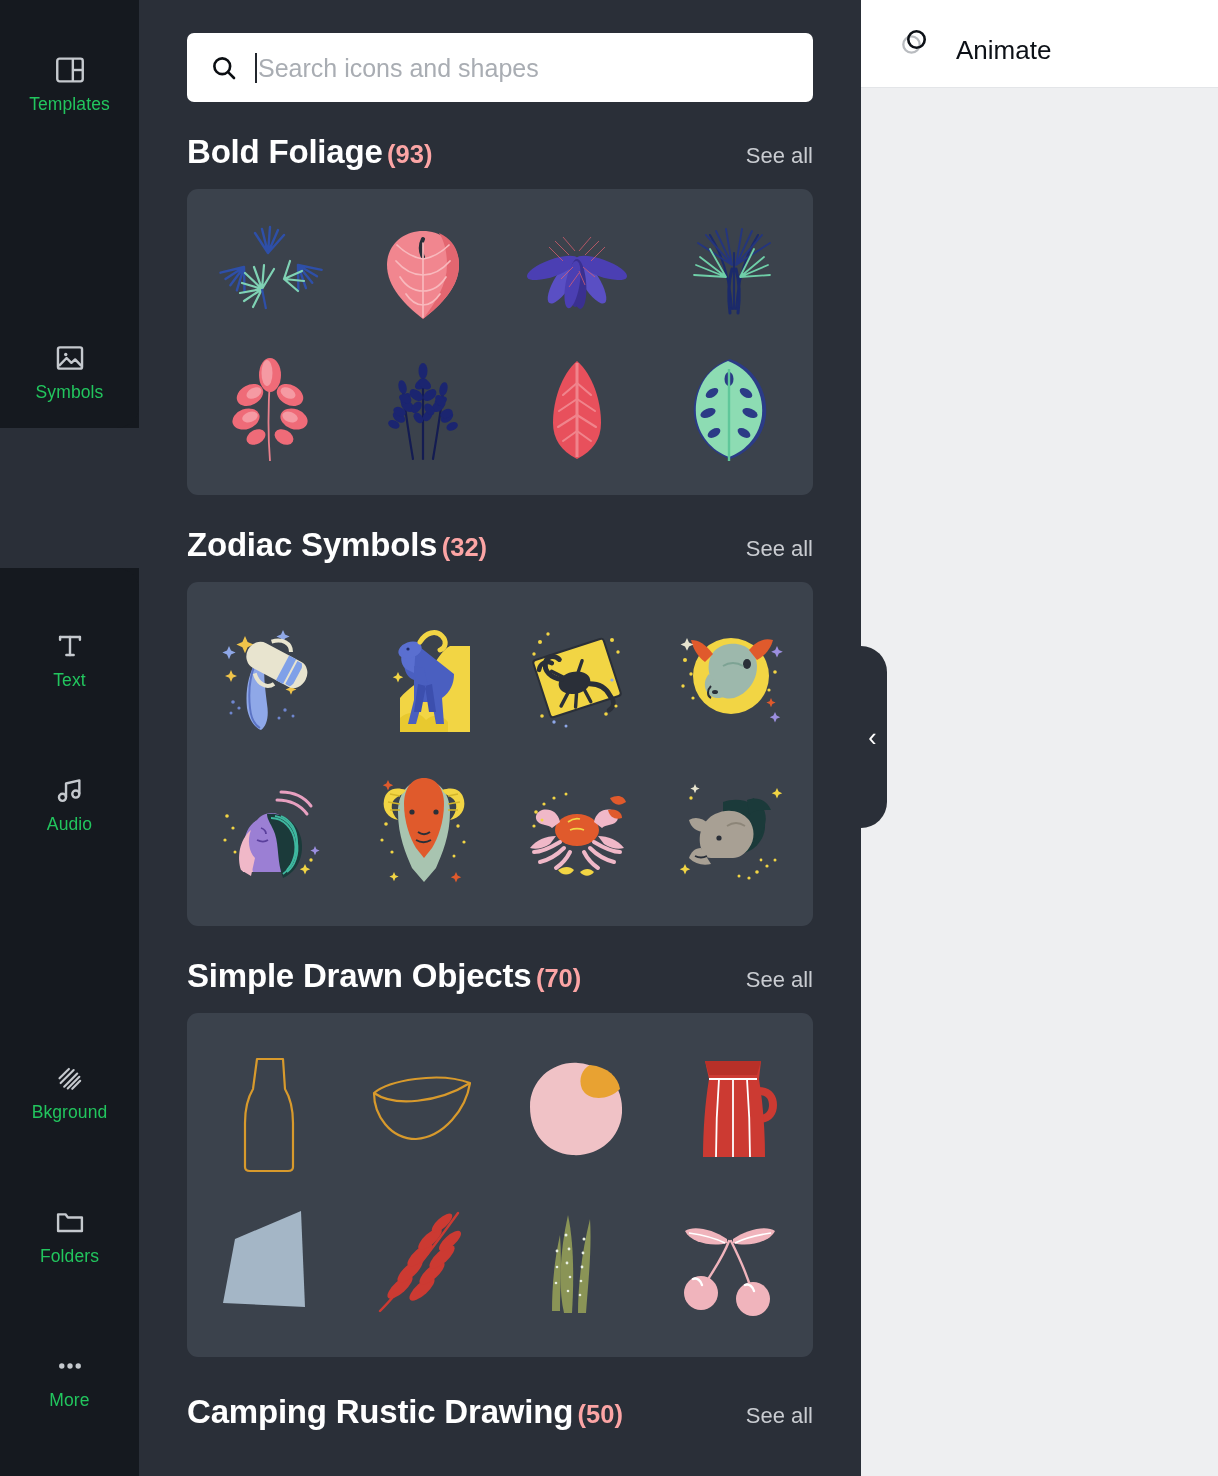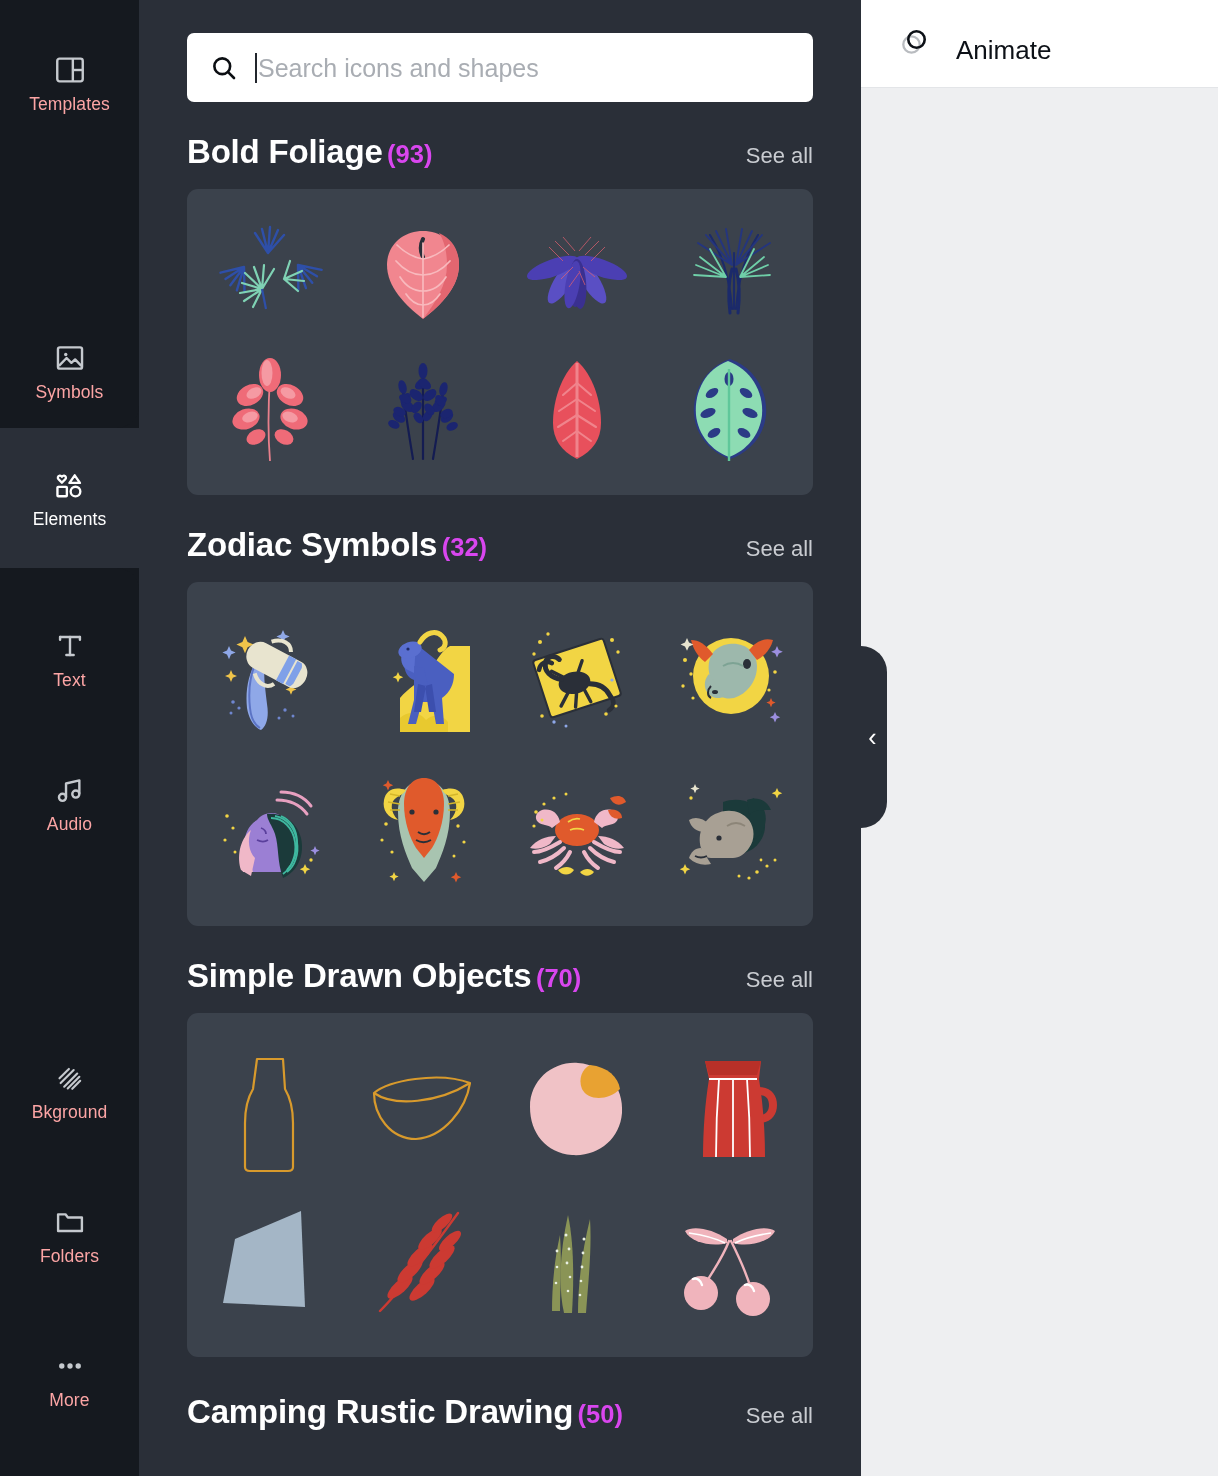--- a/index.html
+++ b/index.html
@@ -17,21 +17,21 @@
     width: 139px; height: 1476px;
     background: #15191f;
     z-index: 5;
   }
   .rail-inner { position: relative; width: 139px; height: 1476px; }
   .rail-item {
     position: absolute; left: 0; width: 139px;
     display: flex; flex-direction: column;
     align-items: center; justify-content: center;
     gap: 9px;
-    color: #fca5a5;
+    color: #22c55e;
     cursor: pointer;
     user-select: none;
   }
   .rail-item .ico {
     width: 34px; height: 34px;
     display: flex; align-items: center; justify-content: center;
   }
   .rail-item .ico svg { display: block; }
   .rail-label { font-size: 17.5px; letter-spacing: .1px; line-height: 1; }
   .rail-item.active { color: #ffffff; }
@@ -85,21 +85,21 @@
 
   
   .sec-head {
     display: flex; align-items: baseline; justify-content: space-between;
     margin-top: 31px; margin-bottom: 18px;
   }
   .sec-title {
     font-size: 33px; font-weight: bold; color: #ffffff;
     letter-spacing: -.2px;
   }
-  .sec-count { font-size: 25.5px; font-weight: bold; color: #d946ef; }
+  .sec-count { font-size: 25.5px; font-weight: bold; color: #fca5a5; }
   .see-all {
     font-size: 22px; color: #c9ccd1; cursor: pointer; white-space: nowrap;
   }
 
   .card {
     background: #3b424c;
     border-radius: 11px;
     padding: 16px 6px 18px 6px;
     display: grid;
     grid-template-columns: repeat(4, 1fr);
@@ -172,31 +172,20 @@
         <span class="ico">
           <svg width="34" height="34" viewBox="0 0 24 24" fill="none" stroke="#c5c9ce" stroke-width="1.7" stroke-linejoin="round">
             <rect x="3.5" y="4.5" width="17" height="15" rx="1.4"></rect>
             <circle cx="9" cy="9.5" r="1.2" fill="#c5c9ce" stroke="none"></circle>
             <path d="M4.2 17.5 9.6 12l3.4 3.4 2.6-2.4 4.4 4.5"></path>
           </svg>
         </span>
         <span class="rail-label">Symbols</span>
       </div>
 
-      <div class="rail-item active" style="top:443px;height:110px">
-        <span class="ico">
-          <svg width="36" height="36" viewBox="0 0 26 26" fill="none" stroke="#ffffff" stroke-width="1.8" stroke-linejoin="round">
-            <path d="M4.2 8.6c-.9-1 -.5-2.6 .9-2.8 .8-.1 1.4 .4 1.7 .9 .3-.5 .9-1 1.7-.9 1.4 .2 1.8 1.8 .9 2.8L6.8 11.2z"></path>
-            <path d="M16.6 5.6 20.6 11.4h-8z"></path>
-            <rect x="3.4" y="14.4" width="7.2" height="7.2" rx=".6"></rect>
-            <circle cx="17.2" cy="18" r="3.7"></circle>
-          </svg>
-        </span>
-        <span class="rail-label">Elements</span>
-      </div>
 
       <div class="rail-item" style="top:604px;height:110px">
         <span class="ico">
           <svg width="34" height="34" viewBox="0 0 24 24" fill="none" stroke="#c5c9ce" stroke-width="1.7" stroke-linecap="round">
             <line x1="5" y1="5.6" x2="19" y2="5.6"></line>
             <line x1="5" y1="5.6" x2="5" y2="7.6"></line>
             <line x1="19" y1="5.6" x2="19" y2="7.6"></line>
             <line x1="12" y1="5.6" x2="12" y2="18.4"></line>
             <line x1="9.4" y1="18.4" x2="14.6" y2="18.4"></line>
           </svg>

